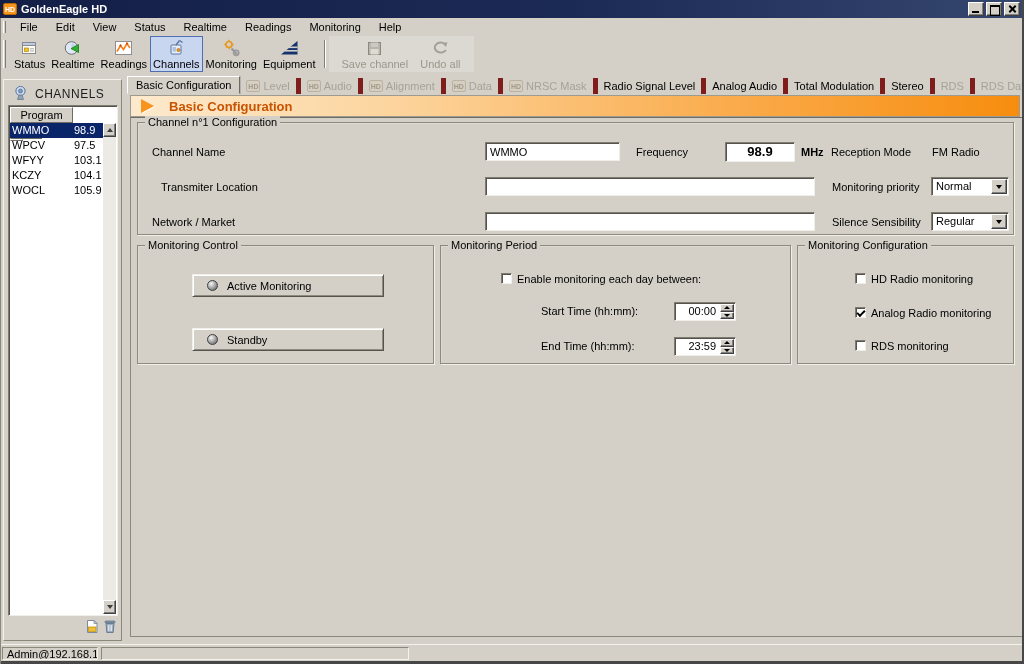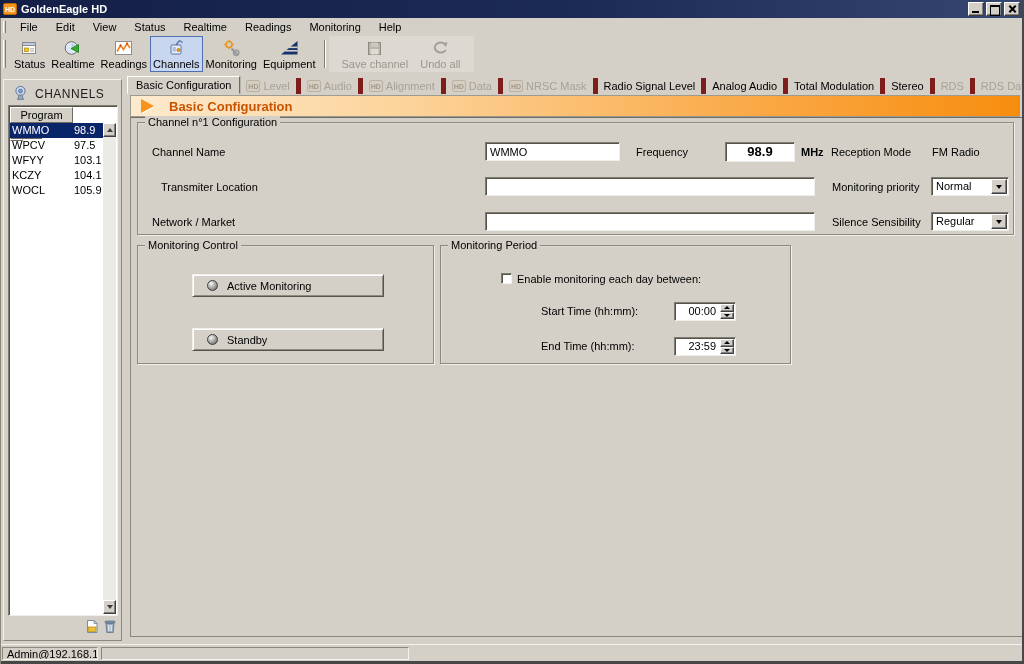--- a/index.html
+++ b/index.html
@@ -437,20 +437,29 @@
           <span class="spin-btn">
               <span class="arr-up-s"></span>
             </span>
           <span class="spin-btn">
               <span class="arr-dn-s"></span>
             </span>
         </span>
       </div>
     </div>
 
+    <div class="groupbox" id="grp-mconfig">
+      <span class="legend">Monitoring Configuration</span>
+      <span class="checkbox" style="left:57px; top:27px;"></span>
+      <span class="lbl" style="left:73px; top:27px;">HD Radio monitoring</span>
+      <span class="checkbox checked" style="left:57px; top:61px;"></span>
+      <span class="lbl" style="left:73px; top:61px;">Analog Radio monitoring</span>
+      <span class="checkbox" style="left:57px; top:94px;"></span>
+      <span class="lbl" style="left:73px; top:94px;">RDS monitoring</span>
+    </div>
   </div>
 
   <div class="statusbar">
     <span class="sb-panel" id="sb-user">Admin@192.168.1.188</span>
     <span class="sb-panel" id="sb-extra"></span>
   </div>
 
   <div class="edge-bottom"></div>
   <div class="edge-right"></div>
   <div class="edge-left"></div>

